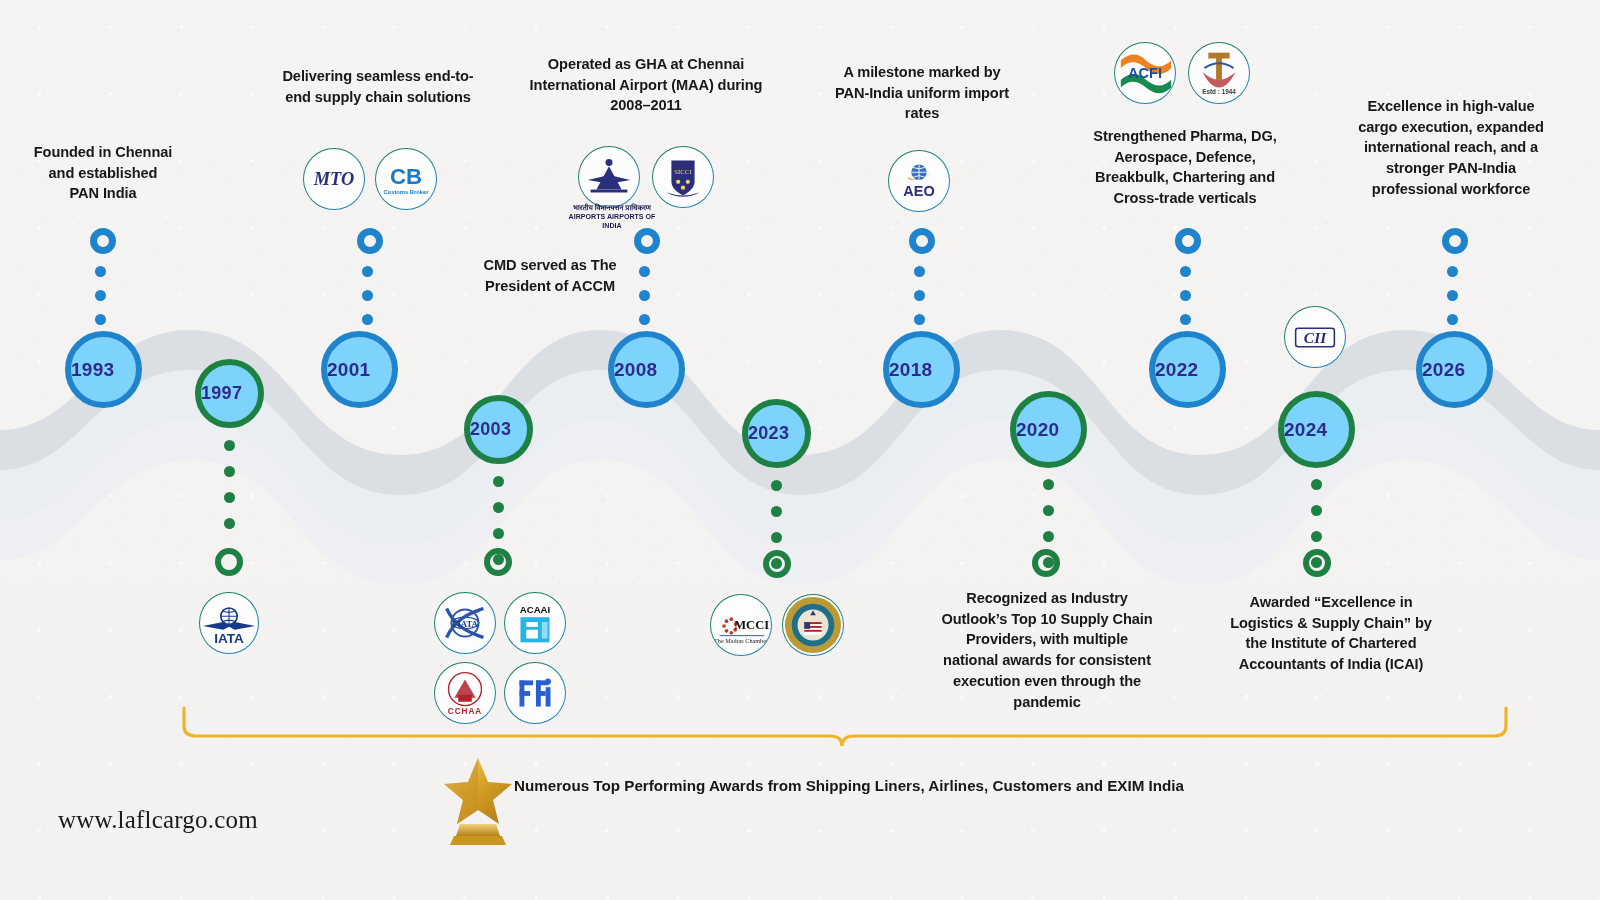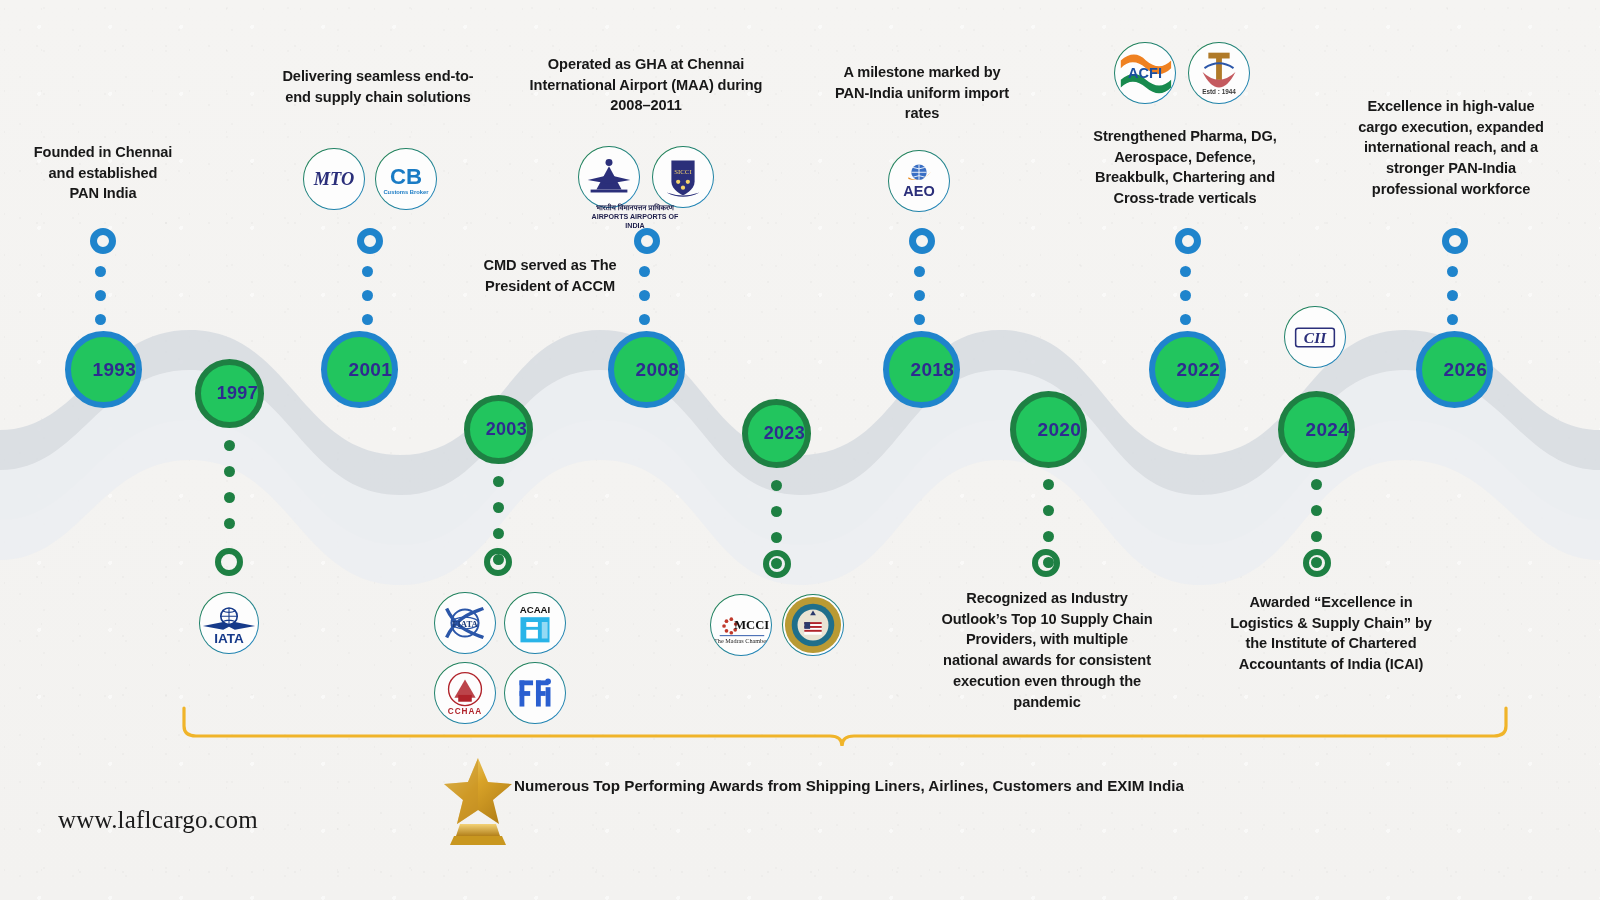--- a/index.html
+++ b/index.html
@@ -21,23 +21,23 @@
       radial-gradient(circle at 55% 40%, rgba(255,255,255,.5) 0 2px, transparent 2px),
       linear-gradient(#f5f4f2,#f3f2f0);
     background-size:37px 41px,53px 47px,61px 43px,43px 59px,71px 67px,100% 100%;
   }
   #waves{position:absolute;left:0;top:0;width:1600px;height:900px;pointer-events:none;}
 
   
   .node{position:absolute;}
   .ycircle{
     position:absolute;border-radius:50%;
-    background:#22c55e;
+    background:#7dd3fc;
     box-sizing:border-box;
-    display:flex;align-items:center;justify-content:flex-end;
+    display:flex;align-items:center;justify-content:flex-start;
   }
   .ycircle span{
     font-weight:bold;color:#2e2b8f;letter-spacing:.3px;
   }
   .blue .ycircle{border:6px solid #1f84cc;}
   .green .ycircle{border:6px solid #1e8043;}
 
   
   .dots{position:absolute;display:flex;flex-direction:column;align-items:center;}
   .dots i{display:block;border-radius:50%;}
@@ -242,21 +242,21 @@
       <svg viewBox="0 0 62 62">
         <path d="M19 14 h24 v22 c0 9 -12 14 -12 14 s-12 -5 -12 -14 Z" fill="#2b2f7a"></path>
         <text x="31" y="28" font-family="Liberation Serif, serif" font-size="7" fill="#f5d36b" text-anchor="middle">SICCI</text>
         <circle cx="26" cy="36" r="2.2" fill="#f5d36b"></circle>
           <circle cx="36" cy="36" r="2.2" fill="#f5d36b"></circle>
         <circle cx="31" cy="42" r="2.2" fill="#f5d36b"></circle>
         <path d="M14 47 q17 9 34 0 q-17 6 -34 0" fill="#2b2f7a"></path>
       </svg>
     </div>
   </div>
-  <div class="aaicap" style="left:589px;top:204px;width:92px;text-align:center;">
+  <div class="aaicap" style="left:566px;top:204px;width:92px;text-align:center;">
     <div>भारतीय विमानपत्तन प्राधिकरण</div>
     <div>AIRPORTS AIRPORTS OF INDIA</div>
   </div>
   <div class="cap" style="left:455px;top:255px;width:190px;">CMD served as The President of ACCM</div>
   <div class="ring" style="position:absolute;left:634px;top:228px;width:26px;height:26px;"></div>
   <div class="dots" style="left:639px;top:266px;gap:13px;">
     <i style="width:11px;height:11px;"></i>
       <i style="width:11px;height:11px;"></i>
     <i style="width:11px;height:11px;"></i>
       <i style="width:11px;height:11px;"></i>

